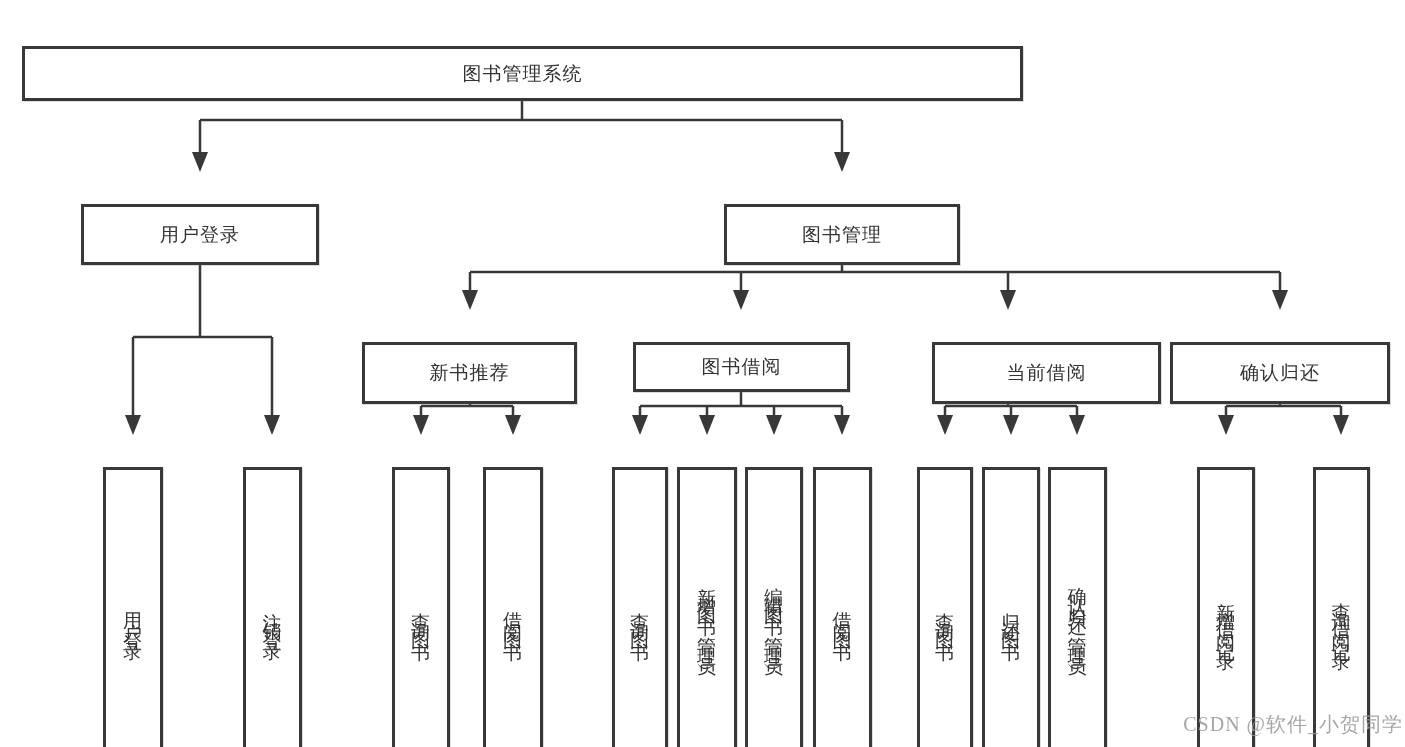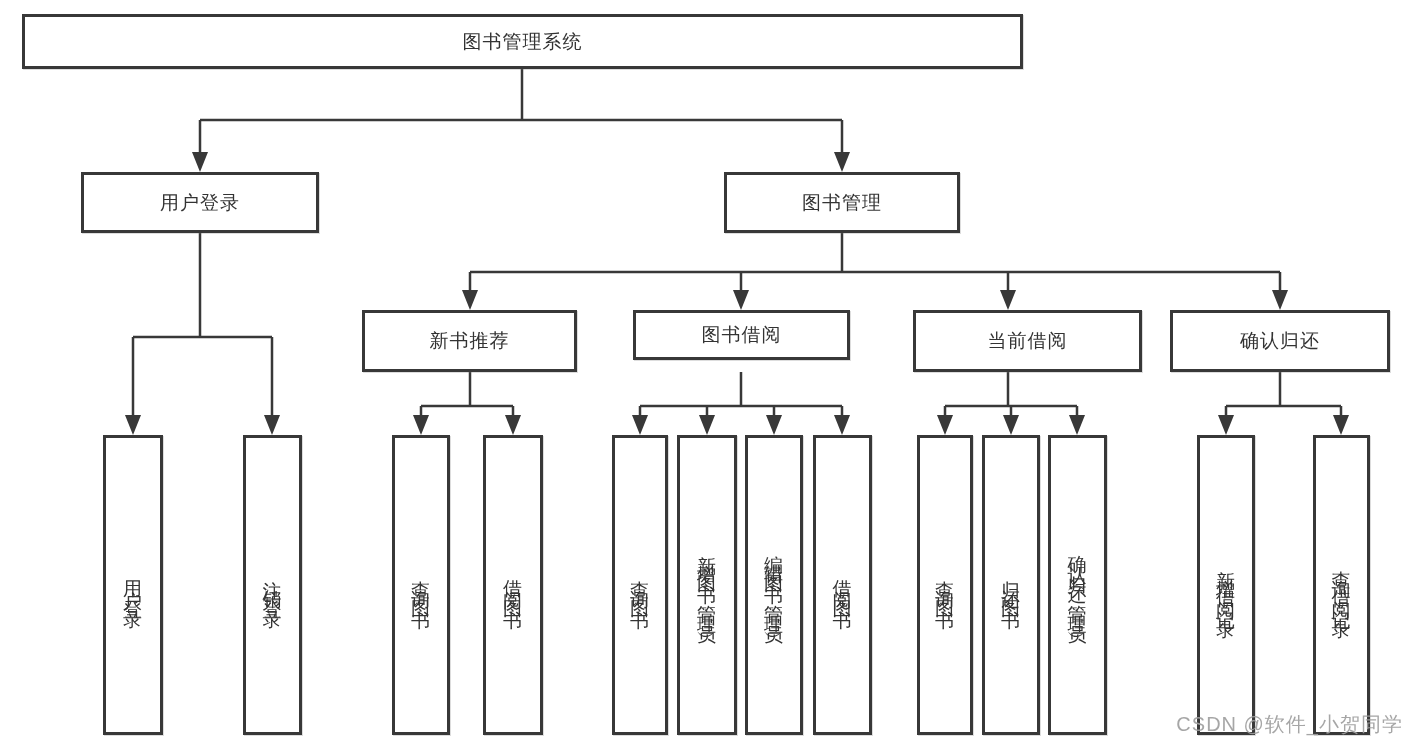--- a/index.html
+++ b/index.html
@@ -23,20 +23,21 @@
 
   .node {
     position: absolute;
     background: #ffffff;
     border: 3px solid #383838;
     display: flex;
     align-items: center;
     justify-content: center;
     z-index: 1;
     box-shadow: 1px 1px 0 rgba(120,120,120,0.25);
+    margin-top: 32px;
   }
 
   .hlabel {
     font-size: 19px;
     color: #333333;
     letter-spacing: 1px;
     white-space: nowrap;
   }
 
   .leaf .vlabel {
@@ -50,20 +51,21 @@
 
   #watermark {
     position: absolute;
     right: 2px;
     top: 711px;
     z-index: 3;
     font-size: 20px;
     color: rgba(158, 158, 158, 0.92);
     letter-spacing: 1px;
     white-space: nowrap;
+    font-family: Liberation Serif, serif;
   }
 </style>
 </head>
 <body>
 
 <div id="stage">
 
   <svg id="connectors" viewBox="0 0 1405 747" xmlns="http://www.w3.org/2000/svg">
     <path fill="none" stroke="#383838" stroke-width="2.5" d="M522,69 V120
              M200,120 H842
@@ -131,21 +133,21 @@
   <div class="node" style="left:362px;top:310px;width:215px;height:62px">
     <span class="hlabel">新书推荐</span>
   </div>
 
   <div class="node" style="left:724px;top:172px;width:236px;height:61px">
     <span class="hlabel">图书管理</span>
   </div>
   <div class="node" style="left:633px;top:310px;width:217px;height:50px">
     <span class="hlabel">图书借阅</span>
   </div>
-  <div class="node" style="left:913px;top:310px;width:229px;height:62px">
+  <div class="node" style="left:932px;top:310px;width:229px;height:62px">
     <span class="hlabel">当前借阅</span>
   </div>
   <div class="node" style="left:1170px;top:310px;width:220px;height:62px">
     <span class="hlabel">确认归还</span>
   </div>
 
   <div class="node leaf" style="left:103px;top:435px;width:60px;height:300px">
     <span class="vlabel">用户登录</span>
   </div>
   <div class="node leaf" style="left:243px;top:435px;width:59px;height:300px">

